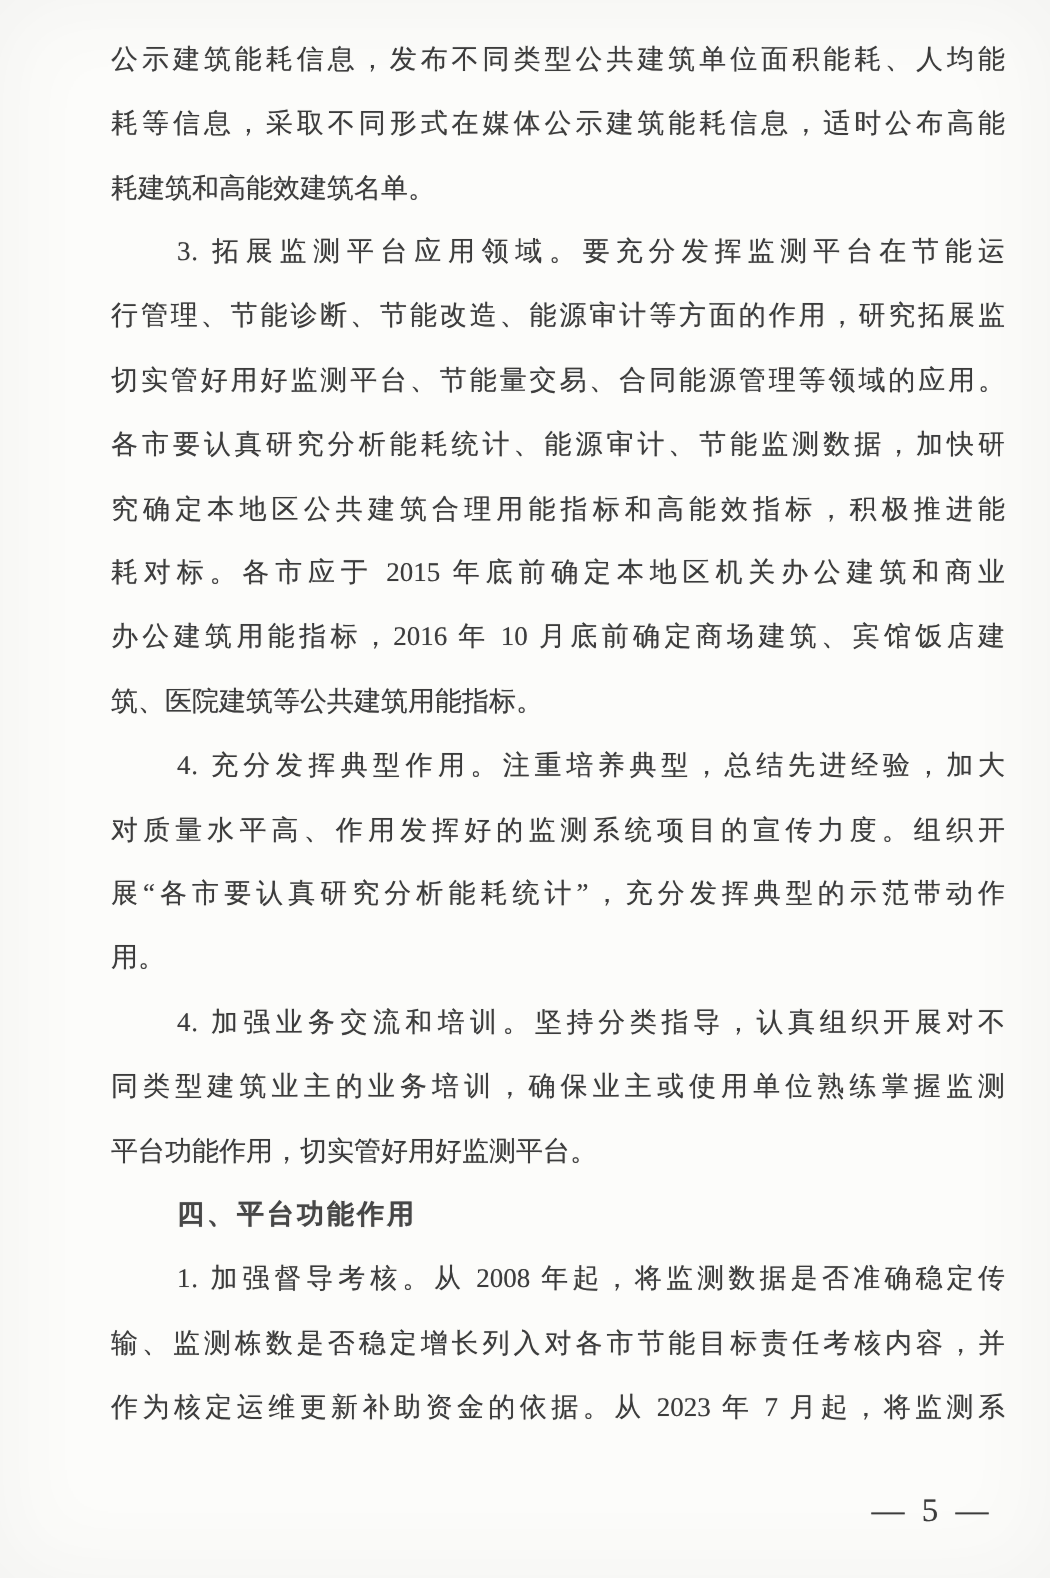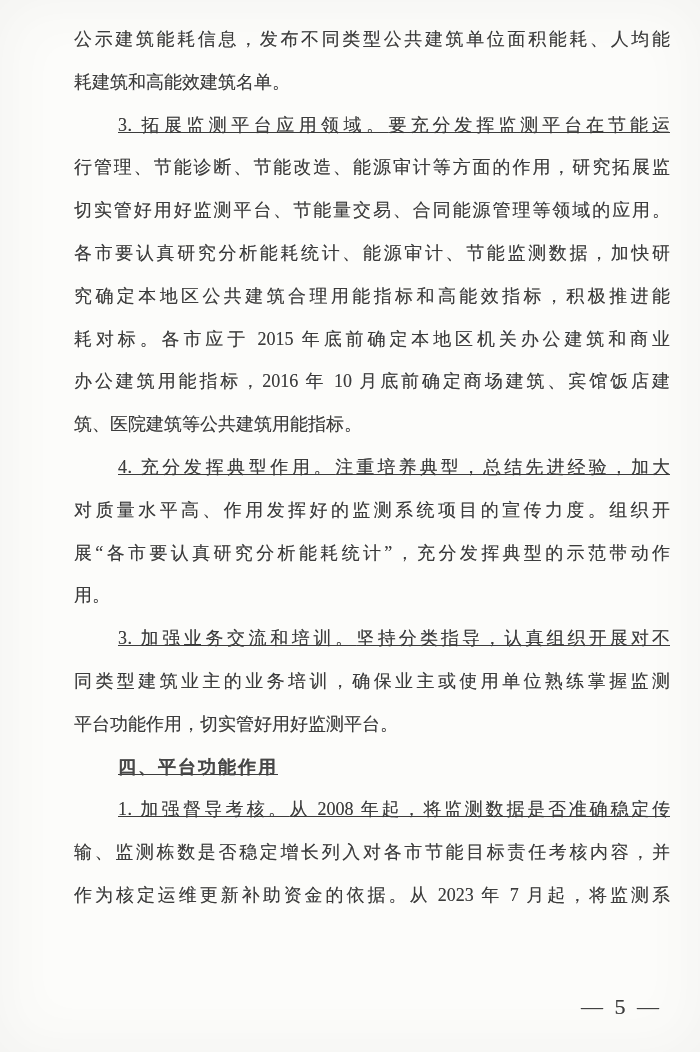--- a/index.html
+++ b/index.html
@@ -32,21 +32,20 @@
     text-align-last: left;
     text-shadow: 0 0 0.5px rgba(70,70,70,0.55);
     overflow: hidden;
     margin-left: 44px;
   }
   .line.justify {
     text-align-last: justify;
   }
   .line.indent {
     text-indent: 44px;
-    text-decoration: underline;
   }
   .k-lead {
     
     letter-spacing: 0.5px;
   }
   .k-heading {
     font-family: "Liberation Sans", "DejaVu Sans", sans-serif;
     font-weight: 700;
     color: #474747;
     letter-spacing: 2px;
@@ -60,34 +59,35 @@
     color: #3c3c3c;
     text-shadow: 0 0 0.5px rgba(70,70,70,0.55);
   }
 </style>
 </head>
 <body>
 
 <div class="page">
   <div class="text-block" id="text-block">
       <div class="line justify"><span class="k-body">公示建筑能耗信息，发布不同类型公共建筑单位面积能耗、人均能</span></div>
+      <div class="line justify"><span class="k-body">耗等信息，采取不同形式在媒体公示建筑能耗信息，适时公布高能</span></div>
       <div class="line"><span class="k-body">耗建筑和高能效建筑名单。</span></div>
       <div class="line justify indent"><span class="k-lead">3. 拓展监测平台应用领域。</span><span class="k-body">要充分发挥监测平台在节能运</span></div>
       <div class="line justify"><span class="k-body">行管理、节能诊断、节能改造、能源审计等方面的作用，研究拓展监</span></div>
       <div class="line justify"><span class="k-body">切实管好用好监测平台、节能量交易、合同能源管理等领域的应用。</span></div>
       <div class="line justify"><span class="k-body">各市要认真研究分析能耗统计、能源审计、节能监测数据，加快研</span></div>
       <div class="line justify"><span class="k-body">究确定本地区公共建筑合理用能指标和高能效指标，积极推进能</span></div>
       <div class="line justify"><span class="k-body">耗对标。各市应于 2015 年底前确定本地区机关办公建筑和商业</span></div>
       <div class="line justify"><span class="k-body">办公建筑用能指标，2016 年 10 月底前确定商场建筑、宾馆饭店建</span></div>
       <div class="line"><span class="k-body">筑、医院建筑等公共建筑用能指标。</span></div>
       <div class="line justify indent"><span class="k-lead">4. 充分发挥典型作用。</span><span class="k-body">注重培养典型，总结先进经验，加大</span></div>
       <div class="line justify"><span class="k-body">对质量水平高、作用发挥好的监测系统项目的宣传力度。组织开</span></div>
       <div class="line justify"><span class="k-body">展“各市要认真研究分析能耗统计”，充分发挥典型的示范带动作</span></div>
       <div class="line"><span class="k-body">用。</span></div>
-      <div class="line justify indent"><span class="k-lead">3. 加强业务交流和培训。</span><span class="k-body">坚持分类指导，认真组织开展对不</span></div>
+      <div class="line justify indent"><span class="k-lead">4. 加强业务交流和培训。</span><span class="k-body">坚持分类指导，认真组织开展对不</span></div>
       <div class="line justify"><span class="k-body">同类型建筑业主的业务培训，确保业主或使用单位熟练掌握监测</span></div>
       <div class="line"><span class="k-body">平台功能作用，切实管好用好监测平台。</span></div>
       <div class="line indent"><span class="k-heading">四、平台功能作用</span></div>
       <div class="line justify indent"><span class="k-lead">1. 加强督导考核。</span><span class="k-body">从 2008 年起，将监测数据是否准确稳定传</span></div>
       <div class="line justify"><span class="k-body">输、监测栋数是否稳定增长列入对各市节能目标责任考核内容，并</span></div>
       <div class="line justify"><span class="k-body">作为核定运维更新补助资金的依据。从 2023 年 7 月起，将监测系</span></div>
     </div>
   <div class="page-number">— 5 —</div>
 </div>
 

